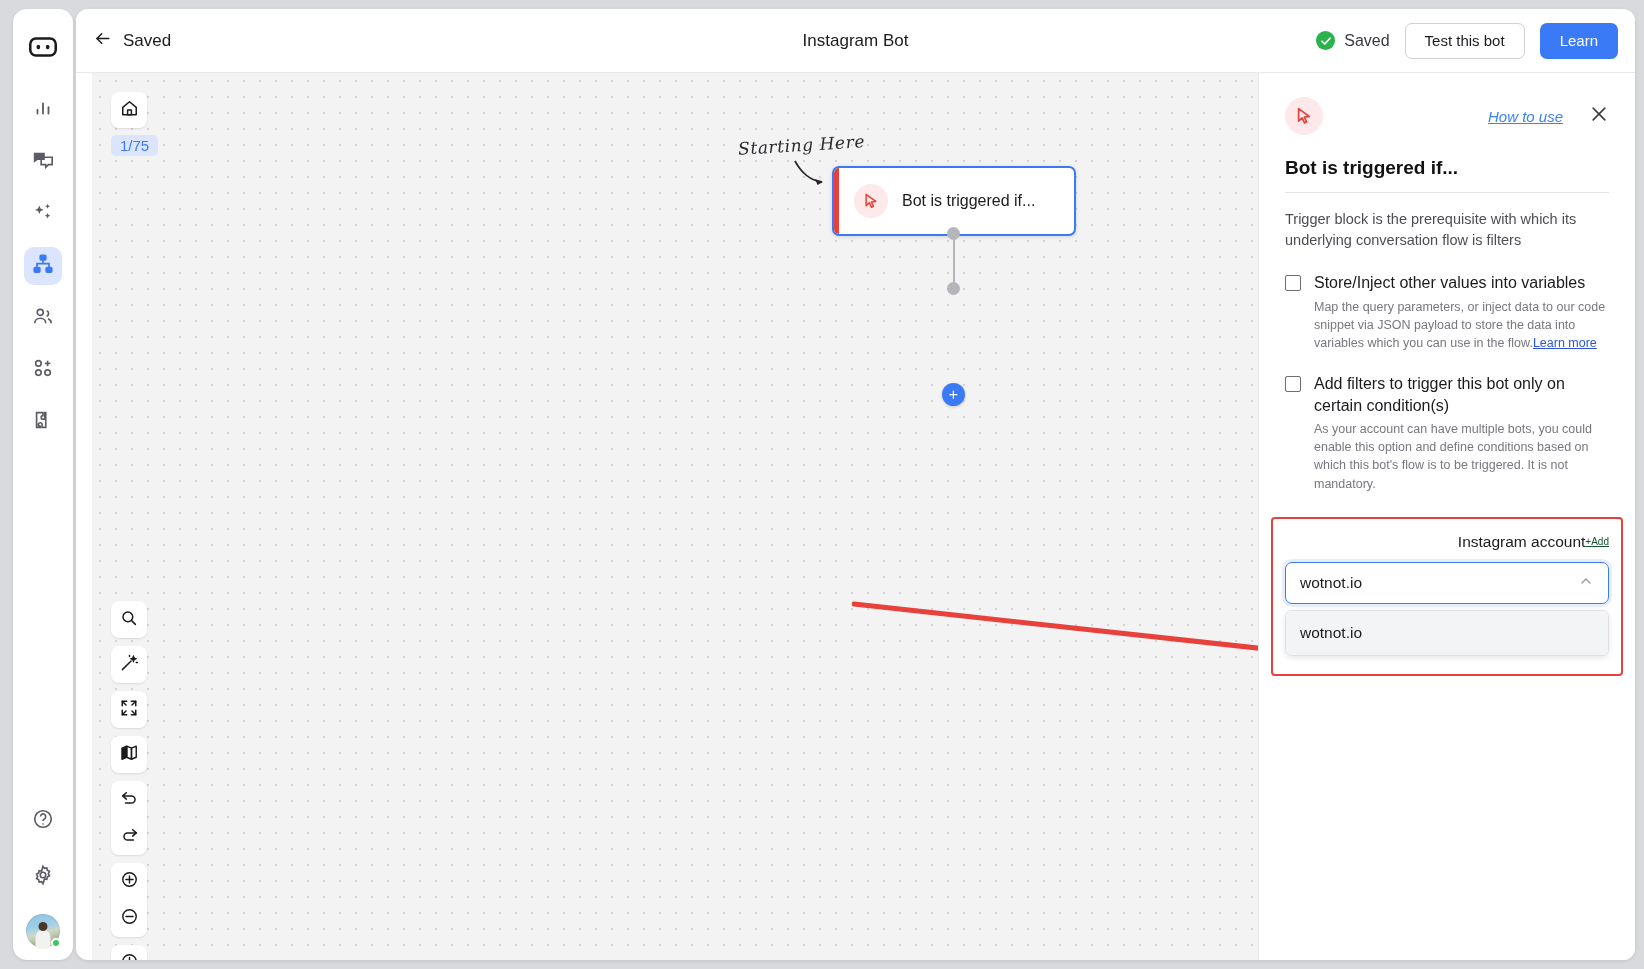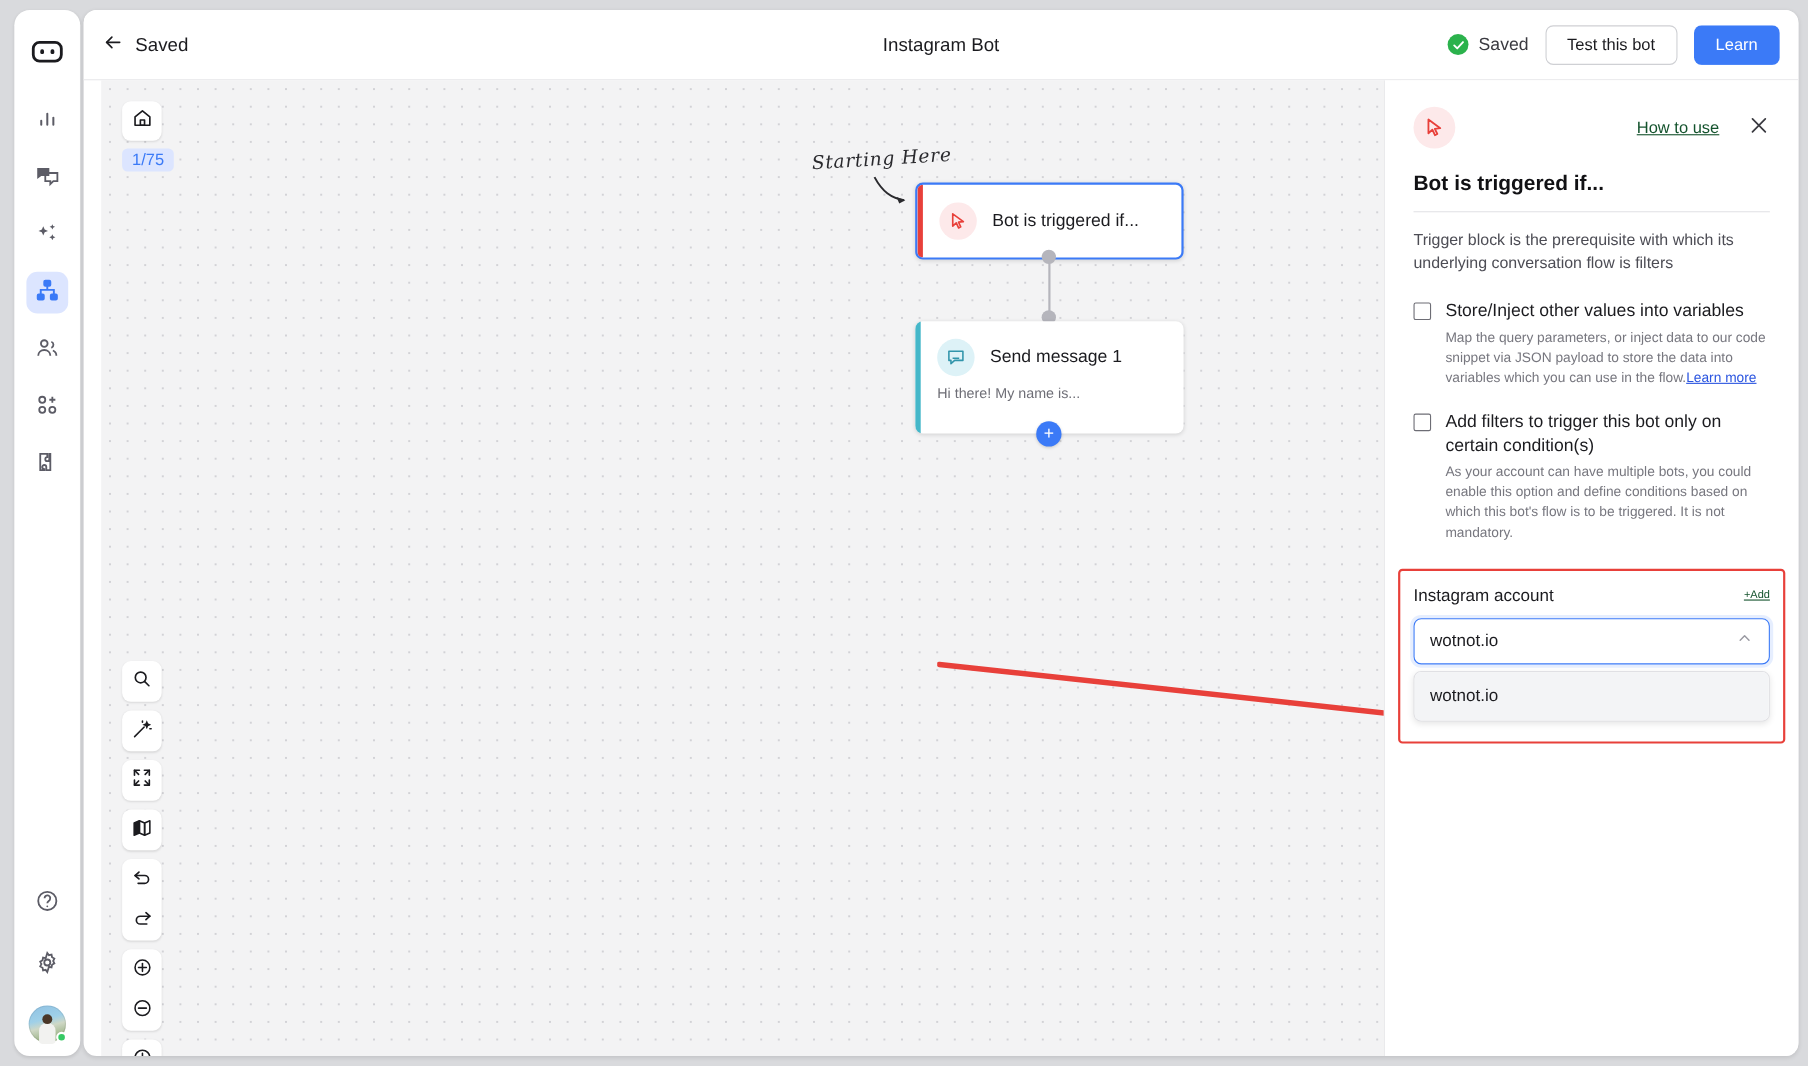--- a/index.html
+++ b/index.html
@@ -154,39 +154,39 @@
   }
 
   .arrow-annot { position:absolute; left: 760px; top: 525px; pointer-events:none; }
 
   
   .panel {
     position:absolute; right:0; top:64px; width: 377px; bottom:0;
     background:#fff; border-left: 1px solid #e8e8ea; padding: 24px 26px 0 26px;
   }
   .panel-head { display:flex; align-items:center; justify-content: space-between; }
-  .how-link { color:#14532d; font-size: 15px; text-decoration: underline; cursor:pointer; }
+  .how-link { color:#3b82f6; font-size: 15px; text-decoration: underline; cursor:pointer;font-style:italic; }
   .close-x { cursor:pointer; }
   .panel-title {
     font-size: 19px; font-weight: bold; color:#111114; margin-top: 22px;
     padding-bottom: 13px; border-bottom: 1px solid #e3e3e6;
   }
   .panel-desc { font-size: 14.5px; color:#4d4d55; line-height: 1.45; margin-top: 16px; }
   .opt { margin-top: 21px; }
   .opt-row { display:flex; gap: 13px; align-items: flex-start; }
   .cbox { width: 16px; height: 16px; border: 1.5px solid #6d6d75; border-radius: 2px; flex:0 0 auto; margin-top: 3px; cursor:pointer; }
   .opt-label { font-size: 16px; color:#1b1b1f; line-height: 1.35; }
   .opt-help { font-size: 12.5px; color:#77777f; line-height: 1.45; margin-top: 4px; margin-left: 29px; }
   .inline-link { color:#2b55e0; text-decoration: underline; cursor:pointer; }
 
   .ig-box {
     margin: 24px -14px 0 -14px; border: 2px solid #e8403a; border-radius: 4px;
     padding: 14px 12px 18px 12px;
   }
-  .ig-row { display:flex; align-items:center; justify-content:space-between; }
+  .ig-row { display:flex; align-items:center; justify-content:flex-end; }
   .ig-label { font-size: 15.5px; color:#1b1b1f; }
   .ig-add { font-size: 10px; color:#14532d; cursor:pointer;text-decoration:underline; }
   .ig-select {
     margin-top: 11px; height: 42px; border: 1.5px solid #3b7af7; border-radius: 7px;
     display:flex; align-items:center; justify-content:space-between;
     padding: 0 14px; font-size: 15.5px; color:#1b1b1f; cursor:pointer;
     box-shadow: 0 0 0 3px rgba(59,122,247,.13);
   }
   .ig-menu {
     margin-top: 6px; background:#fff; border:1px solid #e0e0e4; border-radius: 7px;
@@ -356,33 +356,20 @@
               <path d="M5.5 3.2 L5.5 18.2 L9.8 14.2 L12.6 20.3 L15.2 19 L12.5 13.3 L18.4 12.6 Z"></path>
             </svg>
           </div>
           <div class="node-title">Bot is triggered if...</div>
         </div>
       </div>
       <div class="port" style="left:855px; top:154px;"></div>
       <div class="conn" style="left:860.5px; top:160px; height:52px;"></div>
       <div class="port" style="left:855px; top:209px;"></div>
 
-      <div class="node node-msg">
-        <div class="accent"></div>
-        <div class="node-head">
-          <div class="node-icon icon-chat-bg">
-            <svg width="18" height="18" viewBox="0 0 24 24" fill="none" stroke="#3195ab" stroke-width="1.9" stroke-linejoin="round">
-              <path d="M3.5 4.5h17v11h-10l-4.5 4v-4h-2.5z"></path>
-                <line x1="8" y1="13" x2="16" y2="13"></line>
-            </svg>
-          </div>
-          <div class="node-title">Send message 1</div>
-        </div>
-        <div class="node-sub">Hi there! My name is...</div>
-      </div>
       <div class="plus-btn" style="left:850px; top:310px;">+</div>
 
       <svg class="arrow-annot" width="500" height="60" viewBox="0 0 500 60">
         <path d="M2 6 L 460 56" stroke="#e8403a" stroke-width="5" fill="none" stroke-linecap="round"></path>
         <path d="M495 59 L 449 40 L 452 62 Z" fill="#e8403a"></path>
       </svg>
 
       <div class="tools">
         <div class="tool-group">
           <div class="tool">

